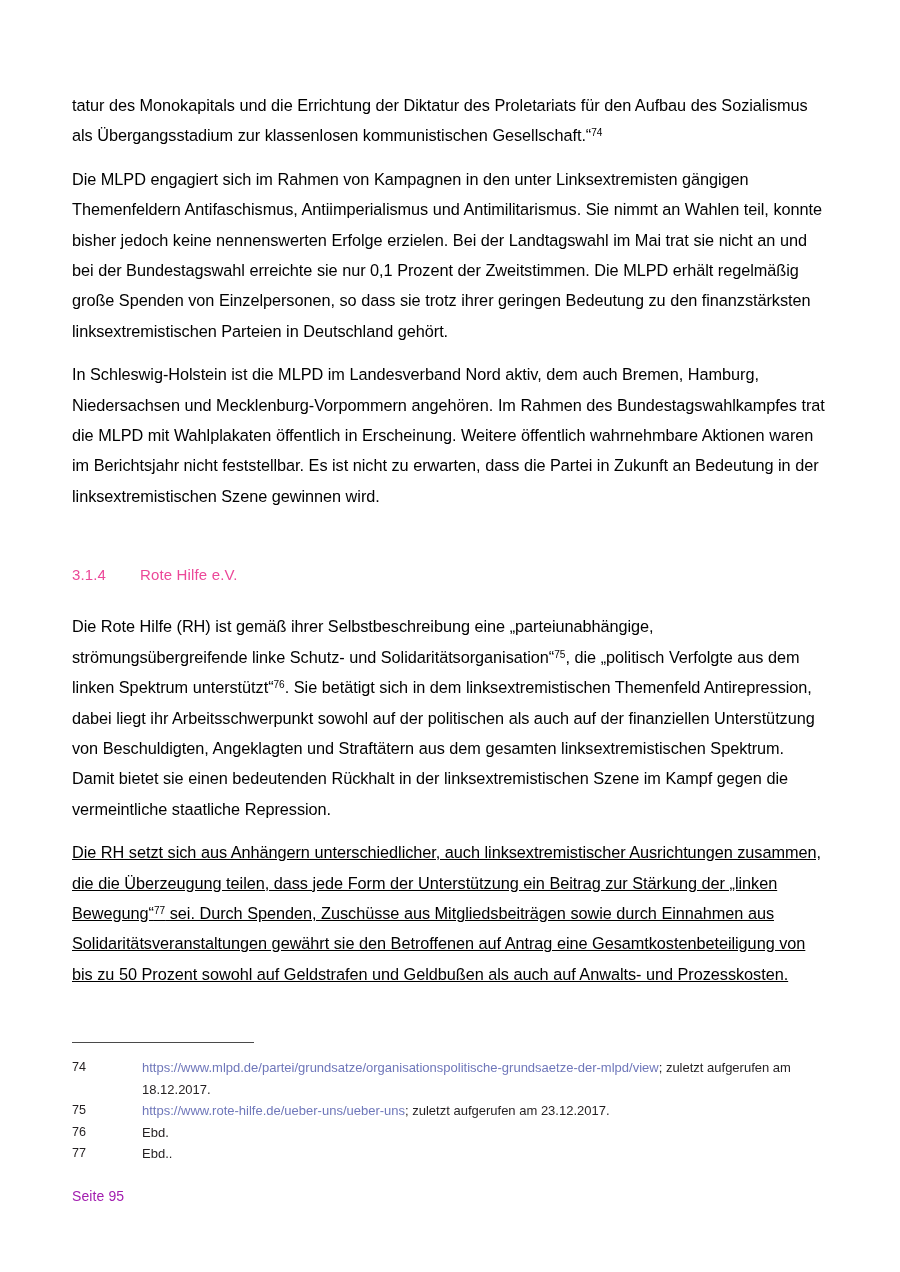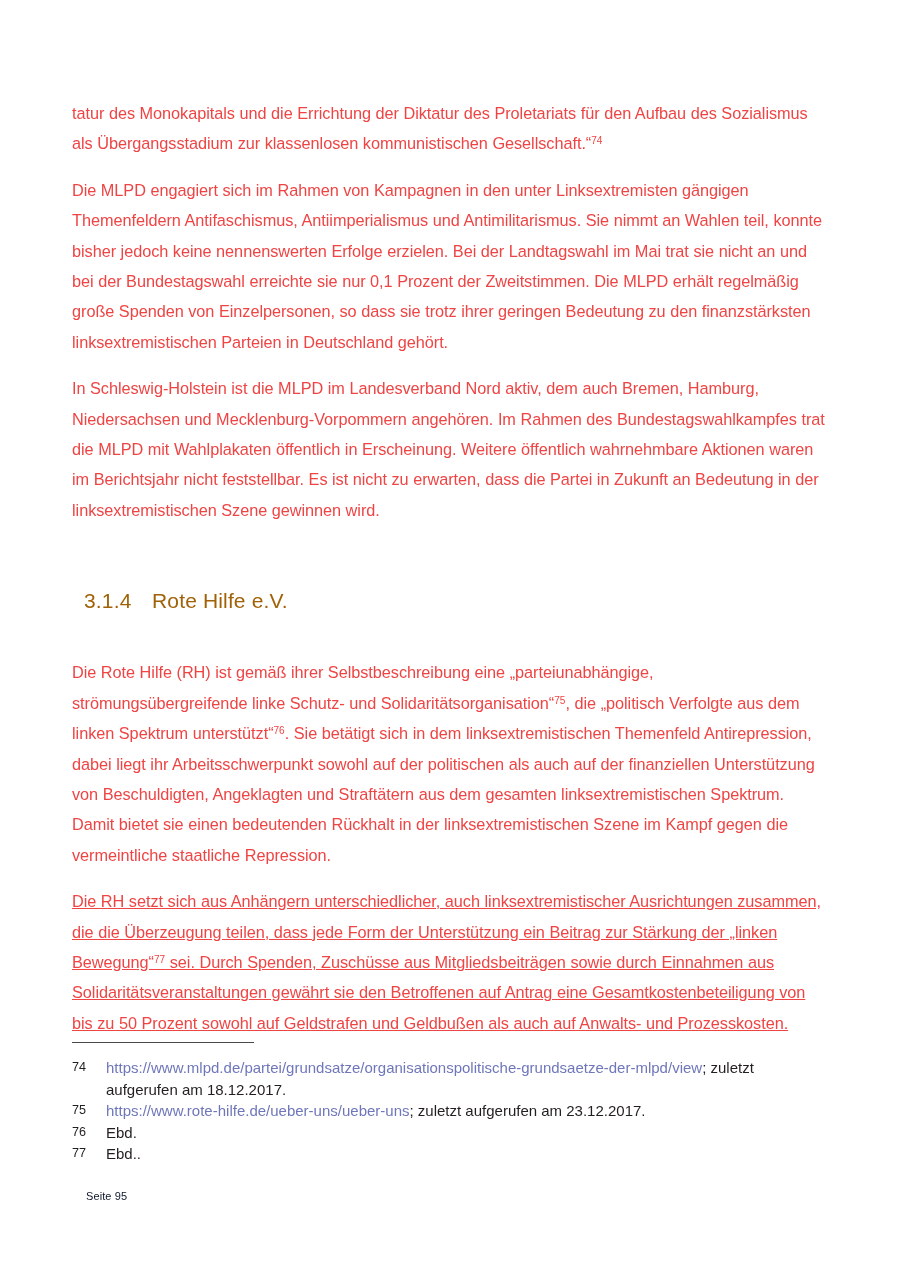--- a/index.html
+++ b/index.html
@@ -26,38 +26,38 @@
 
   
   .content {
     position: absolute;
     left: 72px;
     top: 82px;
     width: 757px;
   }
 
   p.body-par {
-    margin: 16px 0 13px 0;
+    margin: 8px 0 13px 0;
     font-size: 16.3px;
     line-height: 30.4px;
     letter-spacing: -0.05px;
-    color: #ef4444;
+    color: #000000;
     text-align: left;
     hyphens: none;
     word-spacing: 0.1px;
   }
 
   p.body-par:last-child { margin-bottom: 0; text-decoration: underline; }
 
   .sec-heading {
-    margin: 12px;
-    font-size: 21px;
+    margin: 0;
+    font-size: 15px;
     line-height: 30px;
     font-weight: 400;
-    color: #a16207;
+    color: #ec4899;
     letter-spacing: 0.15px;
   }
   .sec-heading .num { display: inline-block; min-width: 68px; }
 
   .gap-before-heading { height: 36px; }
   .gap-after-heading  { height: 13px; }
 
   sup.fn {
     font-size: 0.62em;
     vertical-align: 0.52em;
@@ -85,36 +85,37 @@
     color: #231f20;
     margin-bottom: 0px;
   }
   .fn-num {
     flex: 0 0 34px;
     font-size: 12.6px;
     color: #231f20;
   }
   .fn-text {
     flex: 1 1 auto;
-    font-size: 15px;
+    font-size: 13px;
     color: #231f20;
+    margin-left: 36px;
   }
   .fn-link {
     color: #6f77ba;
     text-decoration: none;
   }
 
   
   .page-footer {
     position: absolute;
-    left: 86px;
+    left: 72px;
     top: 1186px;
-    font-size: 11px;
+    font-size: 14px;
     line-height: 20px;
-    color: #0f172a;
+    color: #a21caf;
     letter-spacing: 0.1px;
   }
 </style>
 </head>
 <body>
 
 <div class="page">
 
   <div class="content">
 

